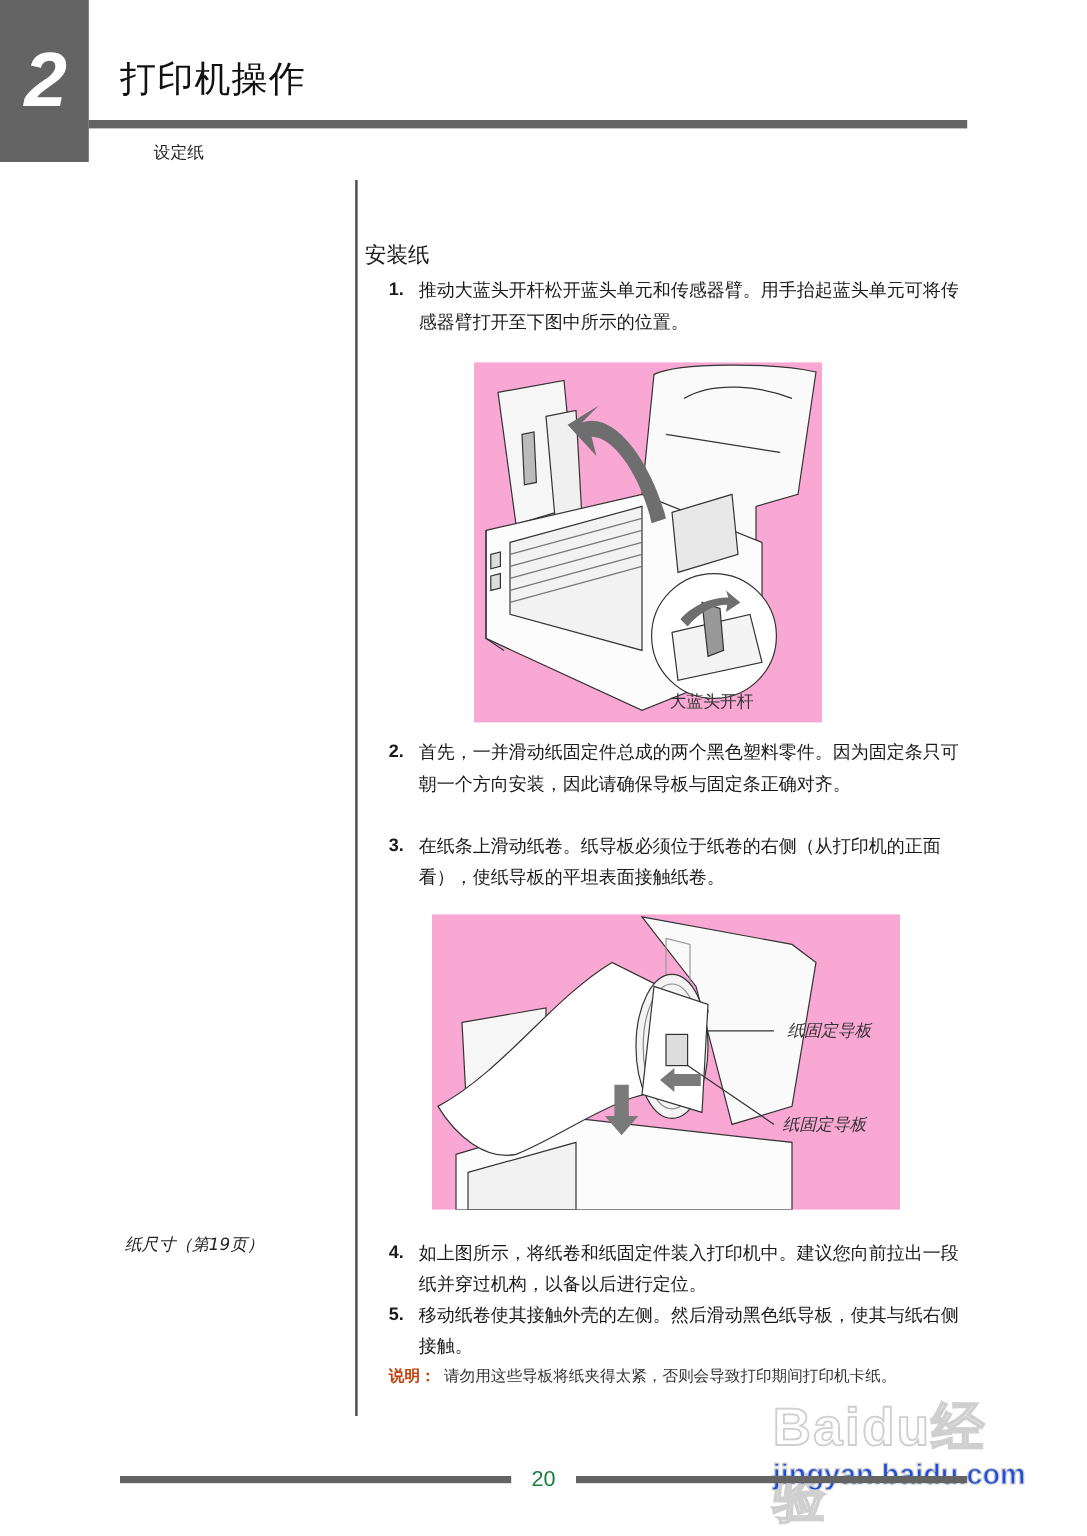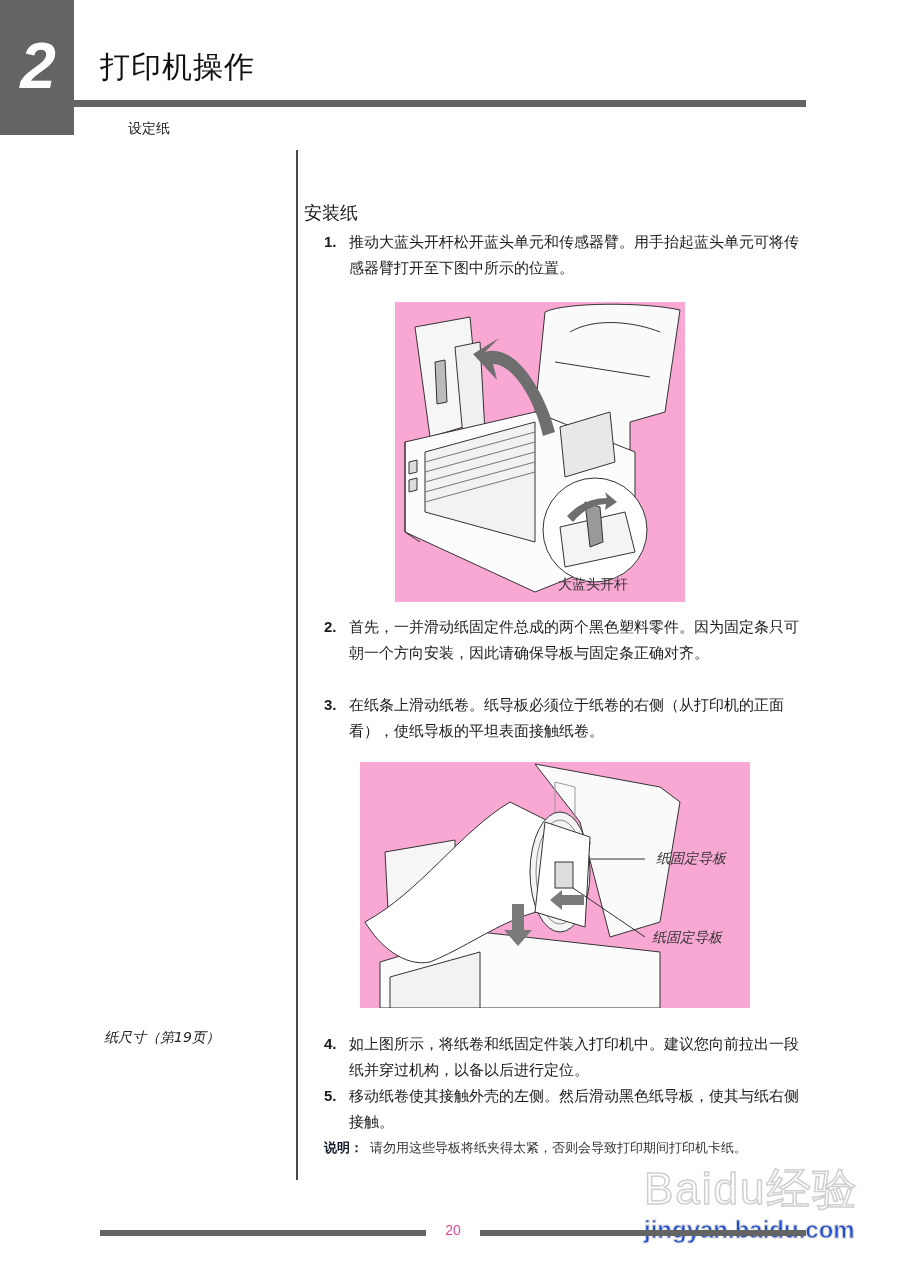--- a/index.html
+++ b/index.html
@@ -47,43 +47,43 @@
     }
     .step .num {
       position: absolute; left: 0; top: 0; font-weight: bold;
       font-family: "Liberation Sans", sans-serif; font-size: 15px;
     }
     .step .txt { display: block; padding-left: 25px; }
     .note {
       position: absolute; left: 324px; top: 1136px; width: 484px;
       font-size: 13px; line-height: 24px; color: #333;
     }
-    .note .lbl { position: absolute; left: 0; top: 0; font-weight: bold; color: #0f172a; }
+    .note .lbl { position: absolute; left: 0; top: 0; font-weight: bold; color: #c2410c; }
     .note .txt { display: block; padding-left: 46px; font-family: "DejaVu Serif", serif; }
     .figure {
       position: absolute; border: none; background: #f9a8d4;
     }
     .fig-label {
       position: absolute; font-family: "DejaVu Serif", serif; font-size: 14px; color: #333;
     }
     .footer-left {
       position: absolute; left: 100px; top: 1230px; width: 326px; height: 6px; background: #646464;
     }
     .footer-right {
       position: absolute; left: 480px; top: 1230px; width: 326px; height: 6px; background: #646464;
     }
     .page-num {
       position: absolute; left: 426px; top: 1222px; width: 54px; text-align: center;
-      font-family: "Liberation Sans", sans-serif; font-size: 14px; color: #ec4899;
+      font-family: "Liberation Sans", sans-serif; font-size: 18px; color: #15803d;
     }
     .watermark {
       position: absolute; left: 640px; top: 1158px; width: 220px; height: 90px;
       color: #e0e0e0; font-family: "Liberation Sans", sans-serif; pointer-events: none;
     }
-    .wm-logo { position: absolute; left: 4px; top: 2px; font-size: 44px; font-weight: normal; letter-spacing: 2px;
+    .wm-logo { position: absolute; left: 4px; top: 2px; font-size: 44px; font-weight: bold; letter-spacing: 2px;
       color: #ffffff; -webkit-text-stroke: 1.5px #cfcfcf; }
     .wm-url { position: absolute; left: 4px; top: 58px; font-size: 24px; font-weight: bold;
       color: #1d4ed8; -webkit-text-stroke: 1px #cfcfcf; }
   </style>
 </head>
 <body>
 
 <div class="chapter-block">
   <div class="chapter-num">2</div>
 </div>

